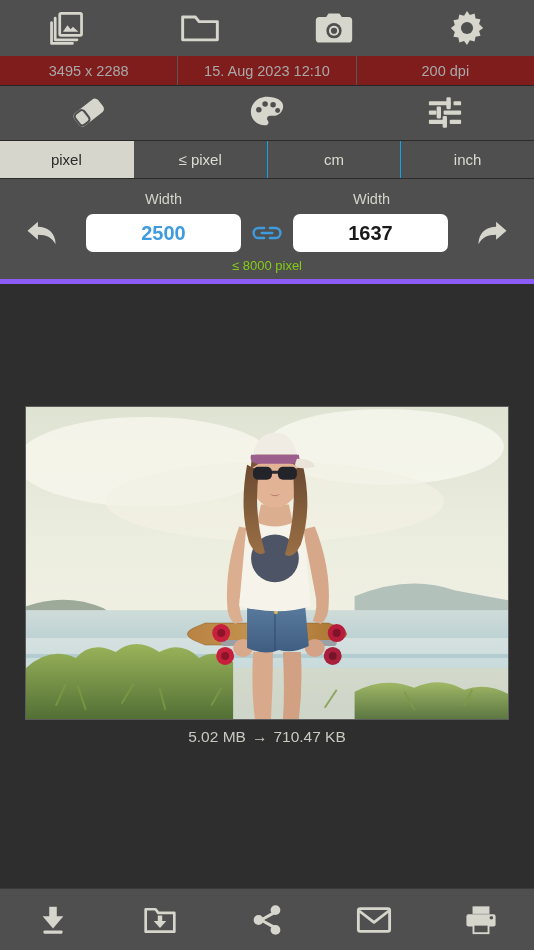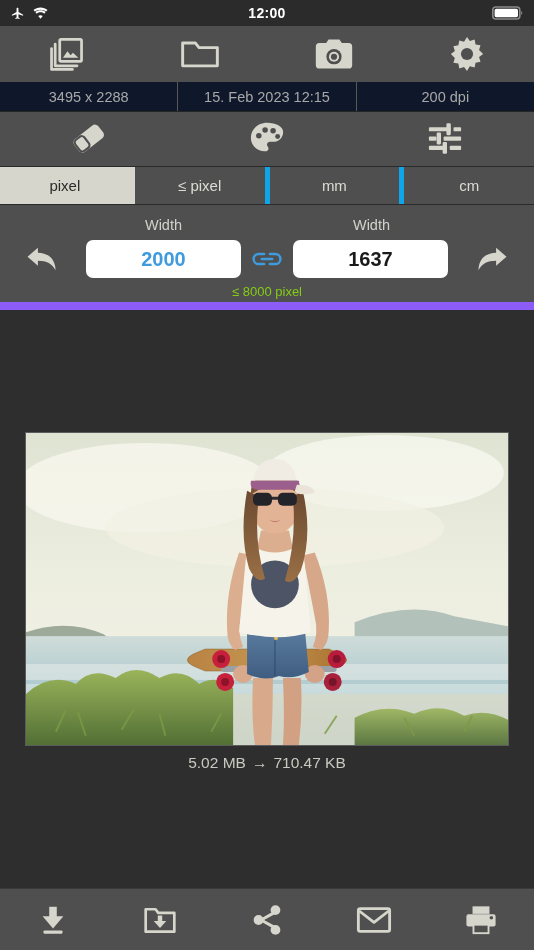--- a/index.html
+++ b/index.html
@@ -30,21 +30,21 @@
     display: flex; align-items: center;
   }
   .tb-btn {
     flex: 1 1 0; height: 100%;
     display: flex; align-items: center; justify-content: center;
     cursor: pointer;
   }
 
   
   .infobar {
-    flex: 0 0 30px; height: 30px; background: #0f172a;
+    flex: 0 0 30px; height: 30px; background: #7f1d1d;
     display: flex; align-items: stretch;
     border-bottom: 1px solid #262626;
   }
   .info-cell {
     flex: 1 1 0; display: flex; align-items: center; justify-content: center;
     color: #a8a8a8; font-size: 14.5px;
   }
   .info-cell + .info-cell { border-left: 1px solid #585858; }
 
   
@@ -59,29 +59,29 @@
   }
 
   
   .unit-tabs {
     flex: 0 0 38px; height: 38px; display: flex;
     background: #4f4f4f; border-bottom: 1px solid #2a2a2a;
   }
   .unit-tab {
     flex: 1 1 0; display: flex; align-items: center; justify-content: center;
     color: #dcdcd4; font-size: 15px; cursor: pointer;
-    border-right: 5px solid #0ea5e9;
+    border-right: 1px solid #0ea5e9;
   }
   .unit-tab:last-child { border-right: none; }
   .unit-tab.active { background: #d6d6cc; color: #2b2b2b; border-right-color: #d6d6cc; }
 
   
   .size-panel {
     flex: 0 0 105px; height: 105px; background: #4f4f4f;
-    position: relative; border-bottom: 8px solid #8b5cf6;
+    position: relative; border-bottom: 5px solid #8b5cf6;
   }
   .size-label {
     color: #d2d2ca; font-size: 14.5px; text-align: center;
   }
   .lbl-w { position: absolute; left: 86px; width: 155px; top: 12px; }
   .lbl-h { position: absolute; left: 294px; width: 155px; top: 12px; }
   .size-row {
     position: absolute; top: 35px; left: 0; right: 0;
     display: flex; align-items: center;
   }
@@ -131,46 +131,20 @@
   }
 
   
   .scene { position: absolute; inset: 0; }
 </style>
 </head>
 <body>
 
 <div class="app">
 
-  <div class="statusbar">
-    <div class="sb-left">
-      <span>
-        <svg class="icon-svg" width="15" height="15" viewBox="0 0 24 24" fill="#ffffff">
-          <path d="M21 15.5v-1.6l-7.5-4.4V4.2c0-.8-.6-1.5-1.5-1.5s-1.5.7-1.5 1.5v5.3L3 13.9v1.6l7.5-2.2v5l-2 1.4v1.2l3.5-1 3.5 1v-1.2l-2-1.4v-5l7.5 2.2z"></path>
-        </svg>
-      </span>
-      <span>
-        <svg class="icon-svg" width="17" height="14" viewBox="0 0 24 20" fill="#ffffff">
-          <path d="M12 18.2l3.2-4c-.9-.7-2-1.1-3.2-1.1s-2.3.4-3.2 1.1l3.2 4z"></path>
-          <path d="M12 9.1c2 0 3.9.7 5.4 1.9l1.9-2.4C17.3 7 14.8 6.1 12 6.1S6.7 7 4.7 8.6l1.9 2.4C8.1 9.8 10 9.1 12 9.1z"></path>
-          <path d="M12 2.2c-3.8 0-7.3 1.3-10 3.5l1.9 2.3C6.1 6.2 8.9 5.2 12 5.2s5.9 1 8.1 2.8L22 5.7c-2.7-2.2-6.2-3.5-10-3.5z"></path>
-        </svg>
-      </span>
-    </div>
-    <div class="sb-clock">12:00</div>
-    <div class="sb-right">
-      <span>
-        <svg class="icon-svg" width="32" height="16" viewBox="0 0 32 16">
-          <rect x="0.8" y="2" width="27" height="12" rx="3" ry="3" fill="none" stroke="#8a8a8a" stroke-width="1.6"></rect>
-          <rect x="2.6" y="3.8" width="23.4" height="8.4" rx="1.6" ry="1.6" fill="#ffffff"></rect>
-          <path d="M29.2 6 C30.6 6.6 30.6 9.4 29.2 10 Z" fill="#8a8a8a"></path>
-        </svg>
-      </span>
-    </div>
-  </div>
 
   <div class="toolbar-top">
     <div class="tb-btn">
       <span>
         <svg class="icon-svg" width="40" height="40" viewBox="0 0 44 44" fill="none" stroke="#d6d6cc" stroke-width="3">
           <rect x="14" y="6" width="24" height="24" rx="1.5"></rect>
           <path d="M9 11v24h24" stroke-linecap="round" stroke-linejoin="round"></path>
           <path d="M5 16v23h23" stroke-linecap="round" stroke-linejoin="round"></path>
           <path d="M17.5 26l5-7 3.5 4.5 2.5-3 6 5.5z" fill="#d6d6cc" stroke="none"></path>
         </svg>
@@ -198,21 +172,21 @@
         <svg class="icon-svg" width="38" height="38" viewBox="0 0 40 40" fill="#d6d6cc">
           <path d="M20 2l3 4.2 5-1.5 1 5.2 5.2 1-1.5 5L37 20l-4.3 3.1 1.5 5-5.2 1-1 5.2-5-1.5L20 38l-3.1-4.2-5 1.5-1-5.2-5.2-1 1.5-5L3 20l4.2-3.1-1.5-5 5.2-1 1-5.2 5 1.5z"></path>
           <circle cx="20" cy="20" r="6.4" fill="#4f4f4f"></circle>
         </svg>
       </span>
     </div>
   </div>
 
   <div class="infobar">
     <div class="info-cell">3495 x 2288</div>
-    <div class="info-cell">15. Feb 2023 12:15</div>
+    <div class="info-cell">15. Aug 2023 12:10</div>
     <div class="info-cell">200 dpi</div>
   </div>
 
   <div class="toolbar-edit">
     <div class="edit-btn">
       <span>
         <svg class="icon-svg" width="44" height="40" viewBox="0 0 46 42">
           <g transform="rotate(-38 23 21)">
             <rect x="7" y="12" width="32" height="17" rx="4.5" ry="4.5" fill="#d6d6cc"></rect>
             <rect x="8.2" y="13.2" width="12" height="14.6" rx="3.6" ry="3.6" fill="none" stroke="#4f4f4f" stroke-width="2.2"></rect>
@@ -244,37 +218,37 @@
           <rect x="17.5" y="22.1" width="4.6" height="12.6" rx="1.2"></rect>
           <rect x="25" y="26.2" width="12" height="4.4" rx="1"></rect>
         </svg>
       </span>
     </div>
   </div>
 
   <div class="unit-tabs">
     <div class="unit-tab active">pixel</div>
     <div class="unit-tab">≤ pixel</div>
-    <div class="unit-tab">mm</div>
     <div class="unit-tab">cm</div>
+    <div class="unit-tab">inch</div>
   </div>
 
   <div class="size-panel">
     <div class="size-label lbl-w">Width</div>
     <div class="size-label lbl-h">Width</div>
 
     <div class="size-row">
       <div class="arrow-btn">
         <span>
           <svg class="icon-svg" width="38" height="34" viewBox="0 0 40 36" fill="#d6d6cc">
             <path d="M14.6 6.2v5.1c9.6.3 16.2 4.8 18.2 13.9.3 1.4.4 2.9.4 4.6-3.4-6.6-9.2-9.9-18.6-9.9v5.3L3.6 15.6z"></path>
           </svg>
         </span>
       </div>
-      <div class="num-field w" placeholder="Width">2000</div>
+      <div class="num-field w" placeholder="Width">2500</div>
       <div class="link-btn">
         <span>
           <svg class="icon-svg" width="34" height="24" viewBox="0 0 36 24" fill="none" stroke="#3e9bdd" stroke-width="2.6" stroke-linecap="round">
             <path d="M15 6.6H9.2a5.4 5.4 0 0 0 0 10.8H15"></path>
             <path d="M21 6.6h5.8a5.4 5.4 0 0 1 0 10.8H21"></path>
             <path d="M12.4 12h11.2"></path>
           </svg>
         </span>
       </div>
       <div class="num-field h" placeholder="Height">1637</div>

